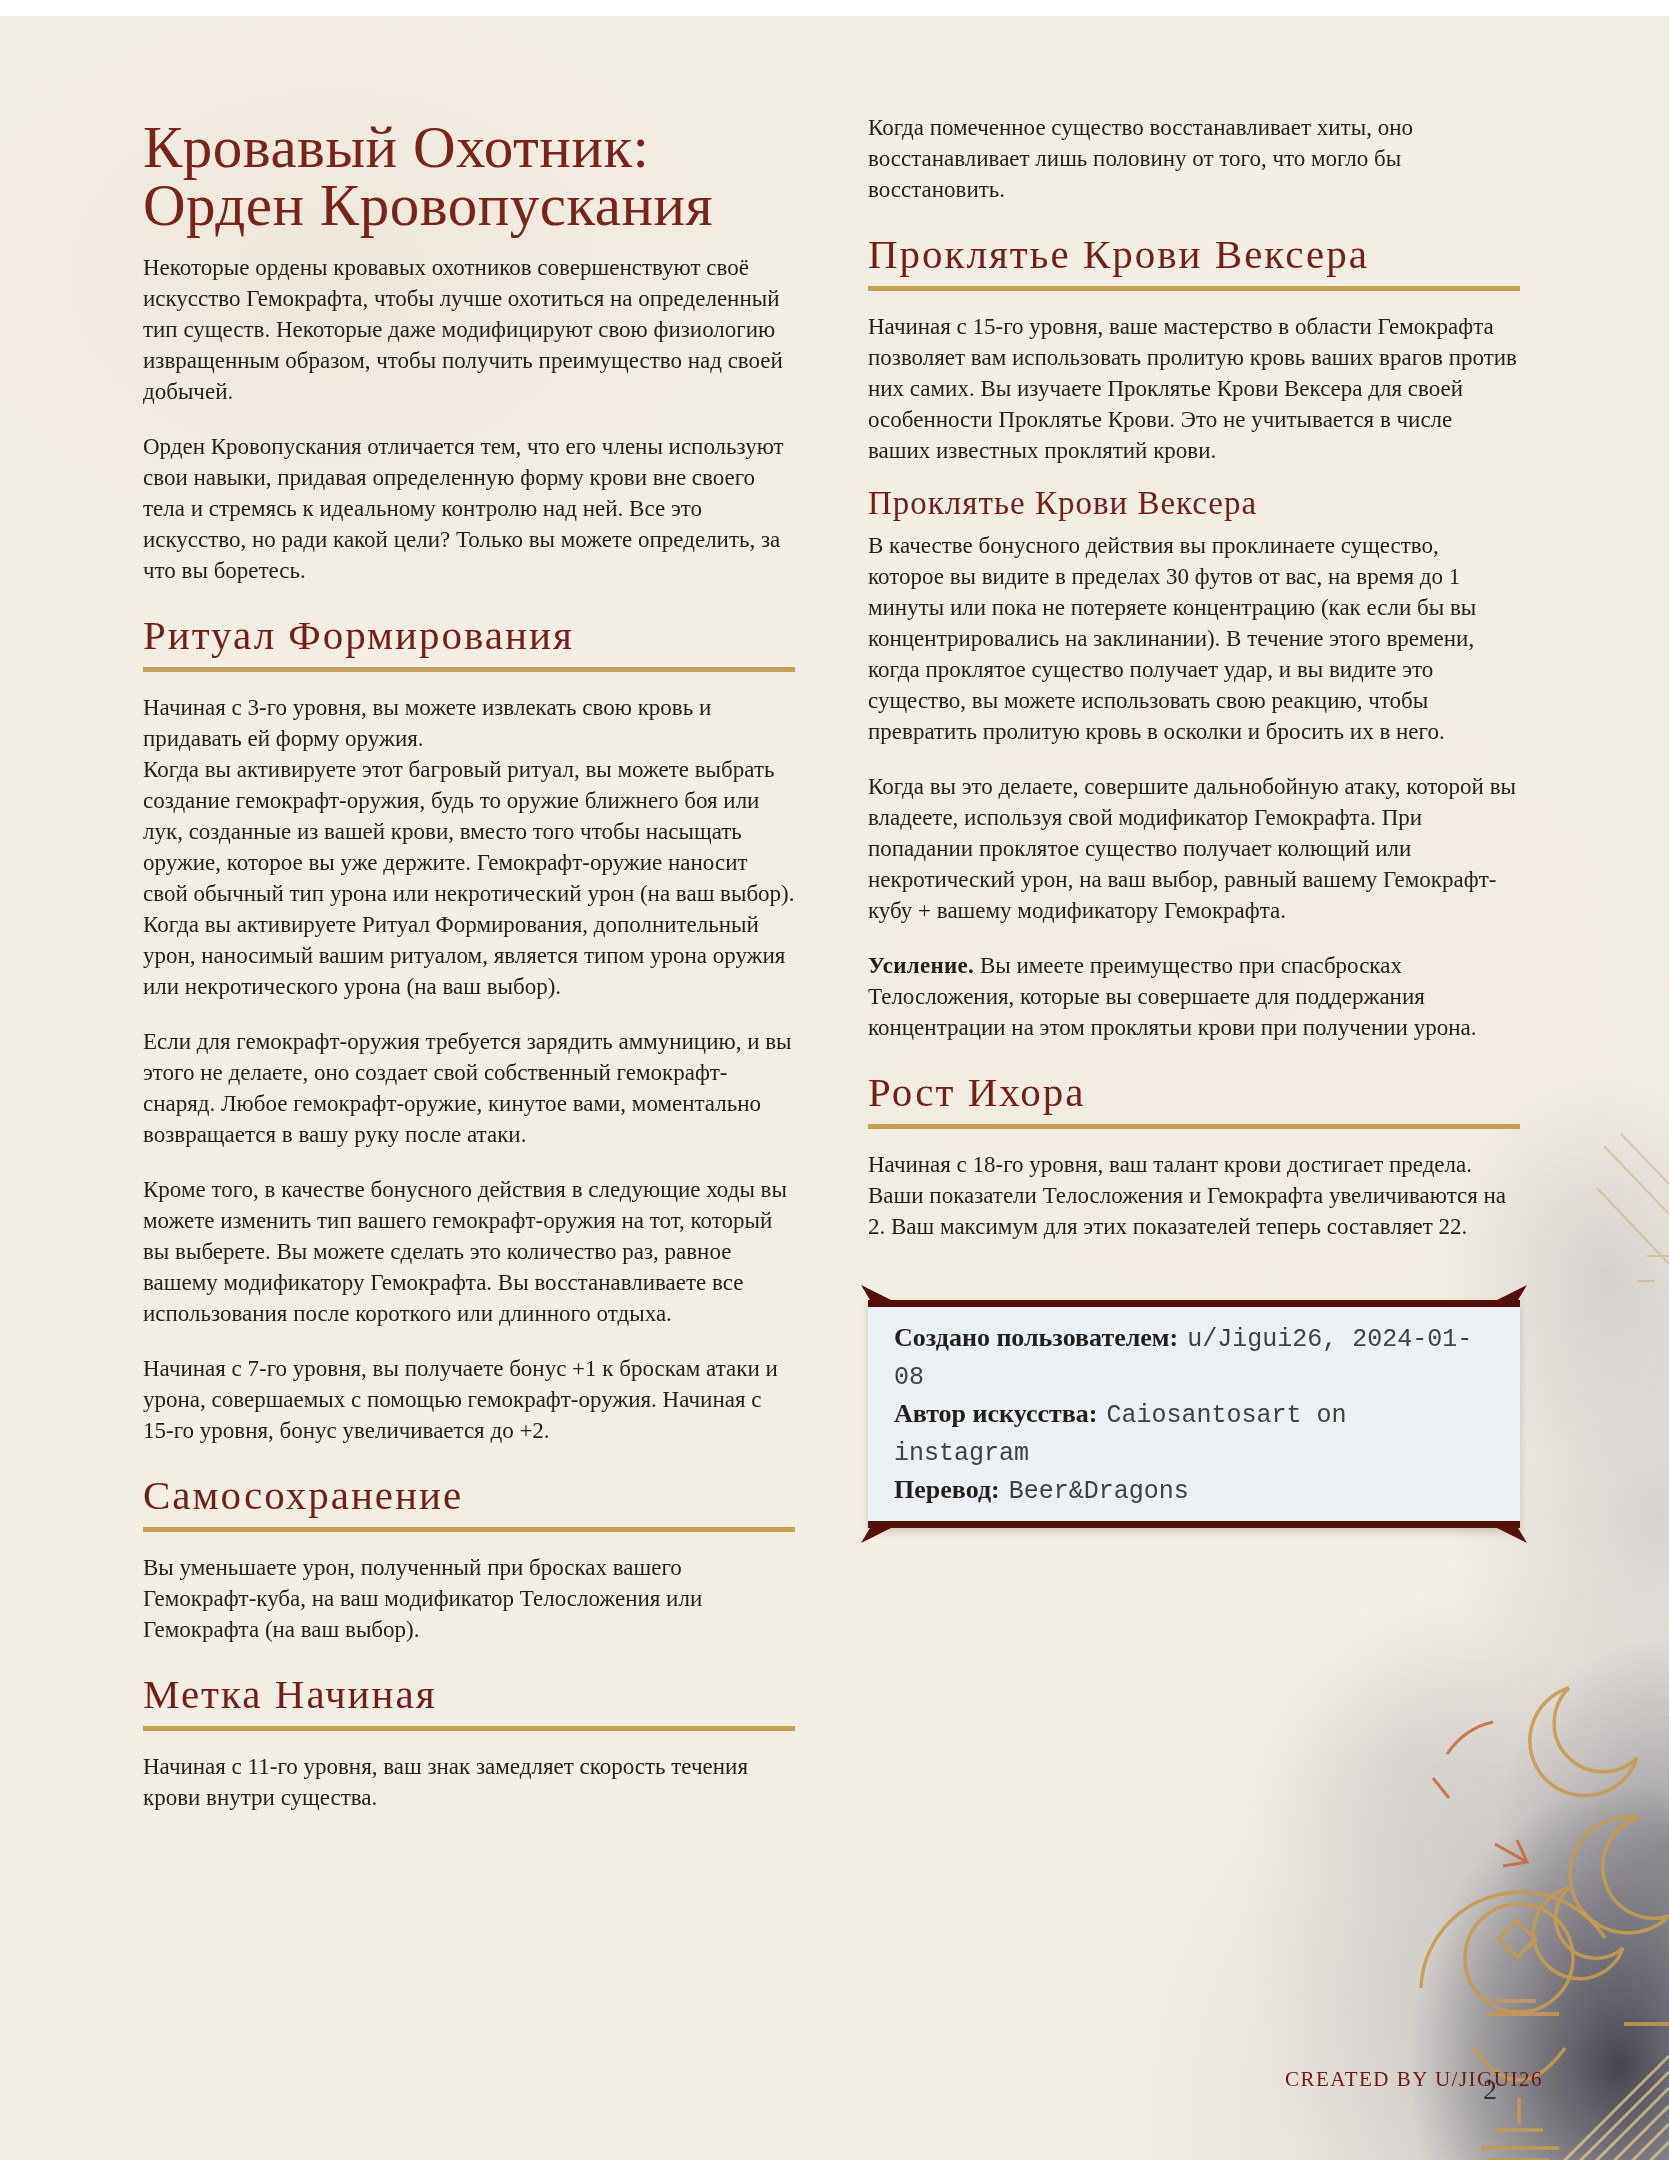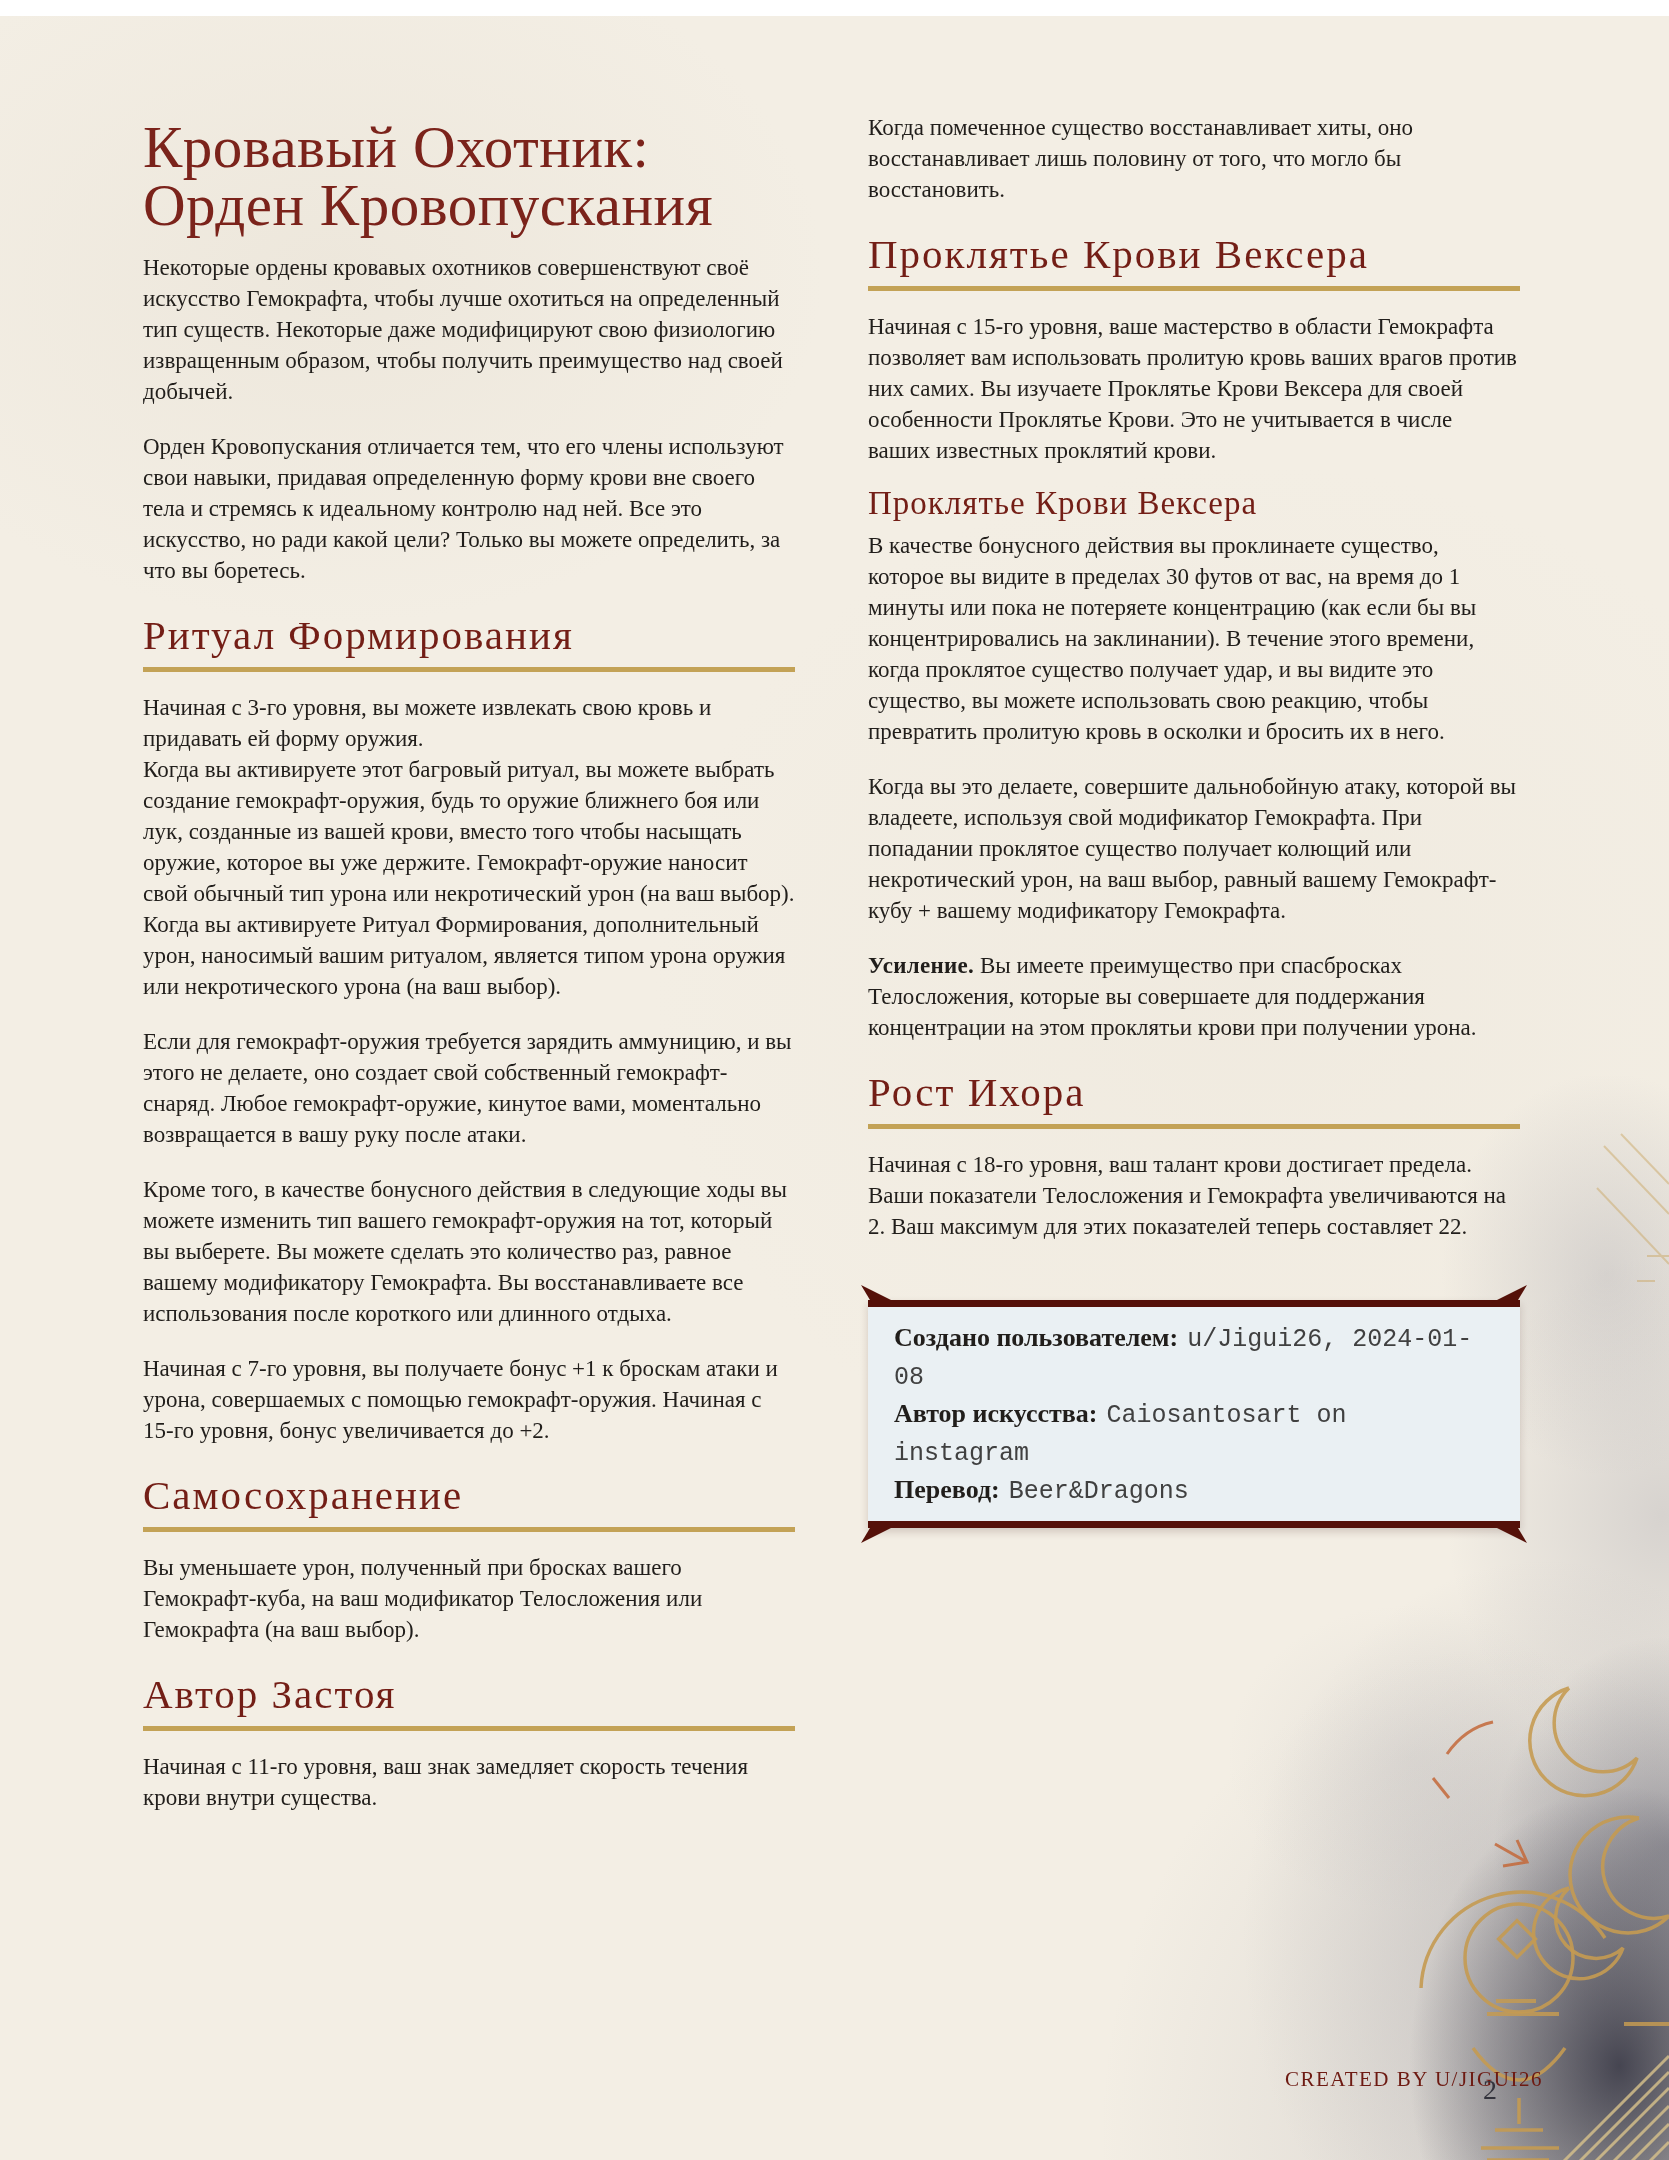--- a/index.html
+++ b/index.html
@@ -139,21 +139,21 @@
     <h2 class="rule">Ритуал Формирования</h2>
     <p class="body">Начиная с 3-го уровня, вы можете извлекать свою кровь и придавать ей форму оружия.</p>
     <p class="body">Когда вы активируете этот багровый ритуал, вы можете выбрать создание гемокрафт-оружия, будь то оружие ближнего боя или лук, созданные из вашей крови, вместо того чтобы насыщать оружие, которое вы уже держите. Гемокрафт-оружие наносит свой обычный тип урона или некротический урон (на ваш выбор). Когда вы активируете Ритуал Формирования, дополнительный урон, наносимый вашим ритуалом, является типом урона оружия или некротического урона (на ваш выбор).</p>
     <p class="body gap">Если для гемокрафт-оружия требуется зарядить аммуницию, и вы этого не делаете, оно создает свой собственный гемокрафт-снаряд. Любое гемокрафт-оружие, кинутое вами, моментально возвращается в вашу руку после атаки.</p>
     <p class="body gap">Кроме того, в качестве бонусного действия в следующие ходы вы можете изменить тип вашего гемокрафт-оружия на тот, который вы выберете. Вы можете сделать это количество раз, равное вашему модификатору Гемокрафта. Вы восстанавливаете все использования после короткого или длинного отдыха.</p>
     <p class="body gap">Начиная с 7-го уровня, вы получаете бонус +1 к броскам атаки и урона, совершаемых с помощью гемокрафт-оружия. Начиная с 15-го уровня, бонус увеличивается до +2.</p>
 
     <h2 class="rule">Самосохранение</h2>
     <p class="body">Вы уменьшаете урон, полученный при бросках вашего Гемокрафт-куба, на ваш модификатор Телосложения или Гемокрафта (на ваш выбор).</p>
 
-    <h2 class="rule">Автор Застоя</h2>
+    <h2 class="rule">Метка Начиная</h2>
     <p class="body">Начиная с 11-го уровня, ваш знак замедляет скорость течения крови внутри существа.</p>
   </div>
 
   <div class="col col-right">
     <p class="body">Когда помеченное существо восстанавливает хиты, оно восстанавливает лишь половину от того, что могло бы восстановить.</p>
 
     <h2 class="rule">Проклятье Крови Вексера</h2>
     <p class="body">Начиная с 15-го уровня, ваше мастерство в области Гемокрафта позволяет вам использовать пролитую кровь ваших врагов против них самих. Вы изучаете Проклятье Крови Вексера для своей особенности Проклятье Крови. Это не учитывается в числе ваших известных проклятий крови.</p>
 
     <h3 class="sub">Проклятье Крови Вексера</h3>

